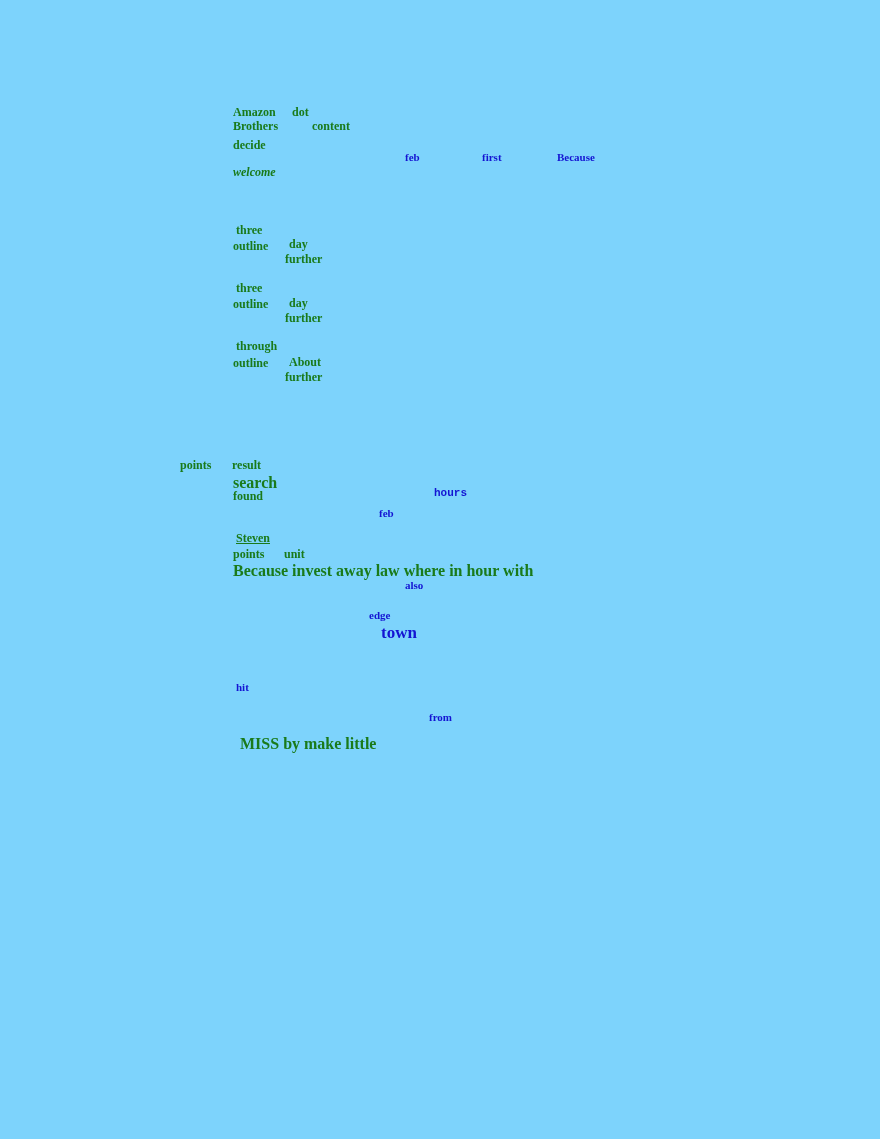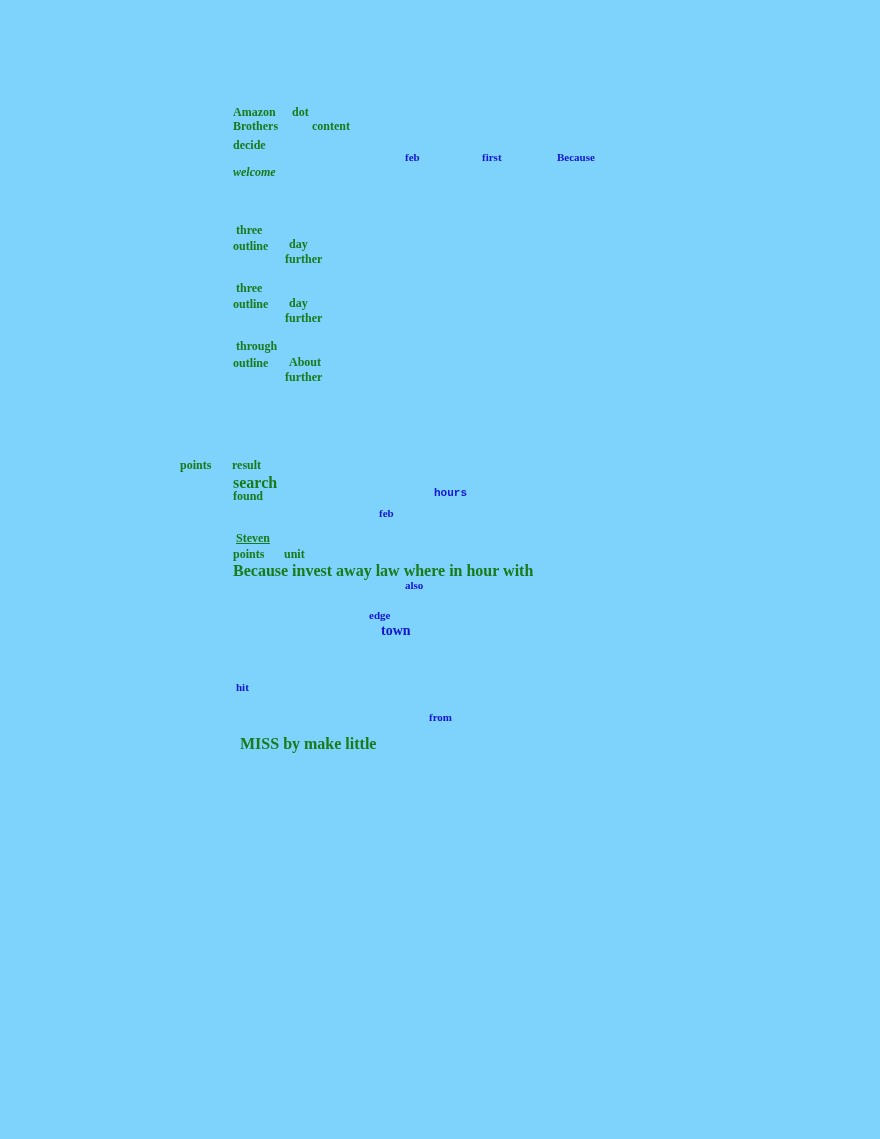--- a/index.html
+++ b/index.html
@@ -67,18 +67,18 @@
       <span class="tok green" style="left: 233px; top: 475px; font-size: 16px;">search</span>
       <span class="tok green" style="left: 233px; top: 490px; font-size: 12px;">found</span>
       <span class="tok blue" style="left: 434px; top: 488px; font-size: 11px; font-family: Liberation Mono, monospace;">hours</span>
       <span class="tok blue" style="left: 379px; top: 508px; font-size: 11px;">feb</span>
       <span class="tok green" style="left: 236px; top: 532px; font-size: 12px; text-decoration: underline;">Steven</span>
       <span class="tok green" style="left: 233px; top: 548px; font-size: 12px;">points</span>
       <span class="tok green" style="left: 284px; top: 548px; font-size: 12px;">unit</span>
       <span class="tok green" style="left: 233px; top: 563px; font-size: 16px;">Because invest away law where in hour with</span>
       <span class="tok blue" style="left: 405px; top: 580px; font-size: 11px;">also</span>
       <span class="tok blue" style="left: 369px; top: 610px; font-size: 11px;">edge</span>
-      <span class="tok blue" style="left: 381px; top: 624px; font-size: 14px; text-align: right;">town</span>
+      <span class="tok blue" style="left: 381px; top: 624px; font-size: 17px; text-align: right;">town</span>
       <span class="tok blue" style="left: 236px; top: 682px; font-size: 11px; text-align: right;">hit</span>
       <span class="tok blue" style="left: 429px; top: 712px; font-size: 11px;">from</span>
       <span class="tok green" style="left: 240px; top: 736px; font-size: 16px;">MISS by make little</span>
     </div>
 </div>
 
 </body></html>

